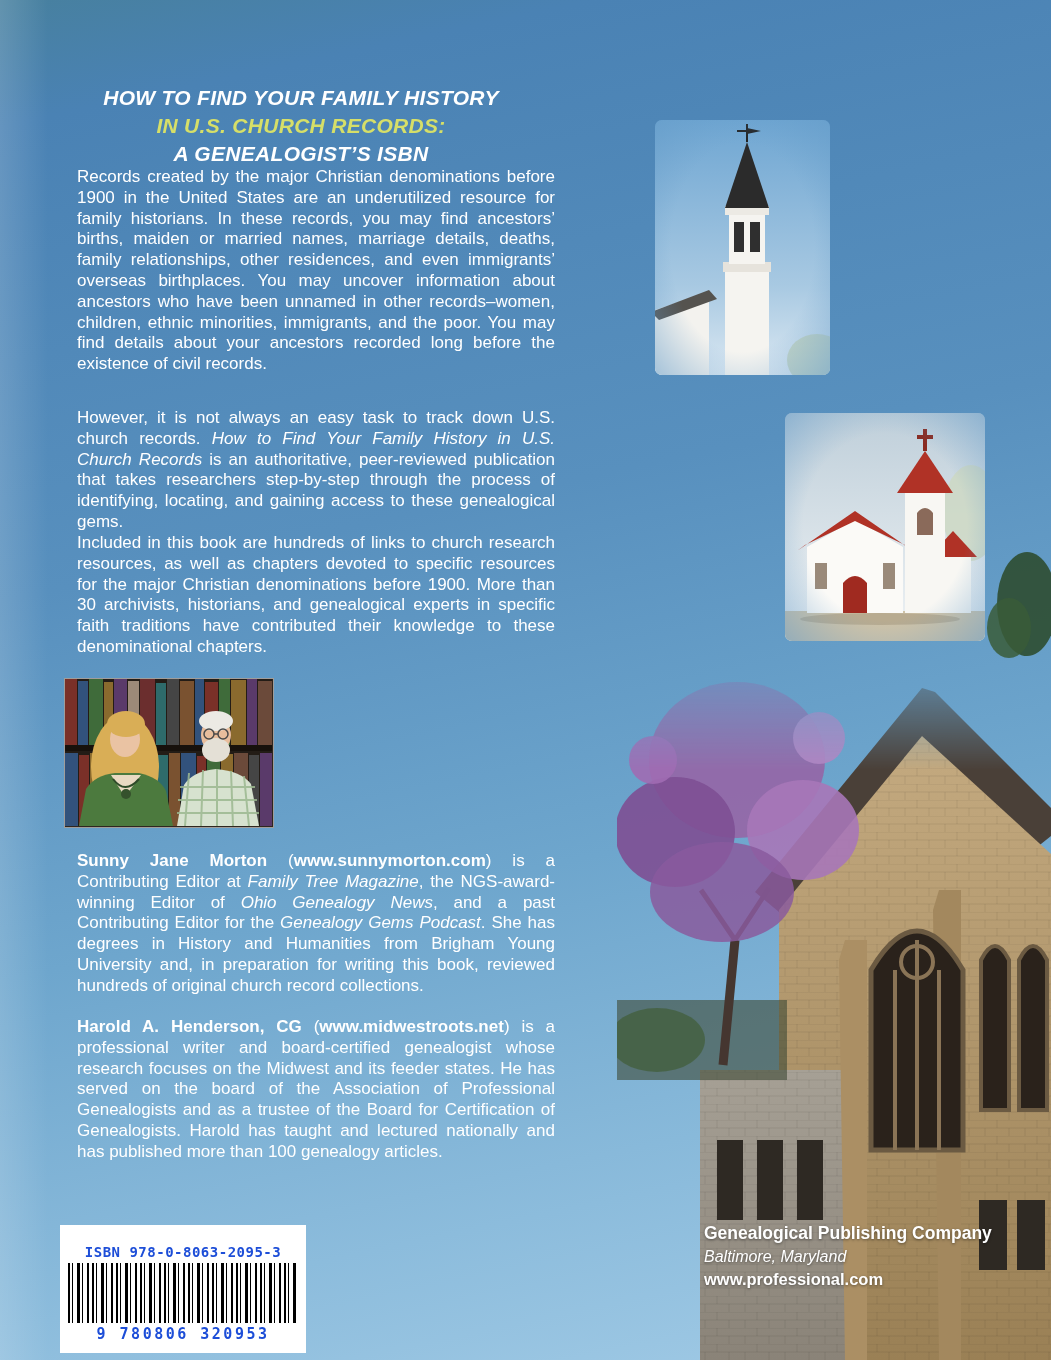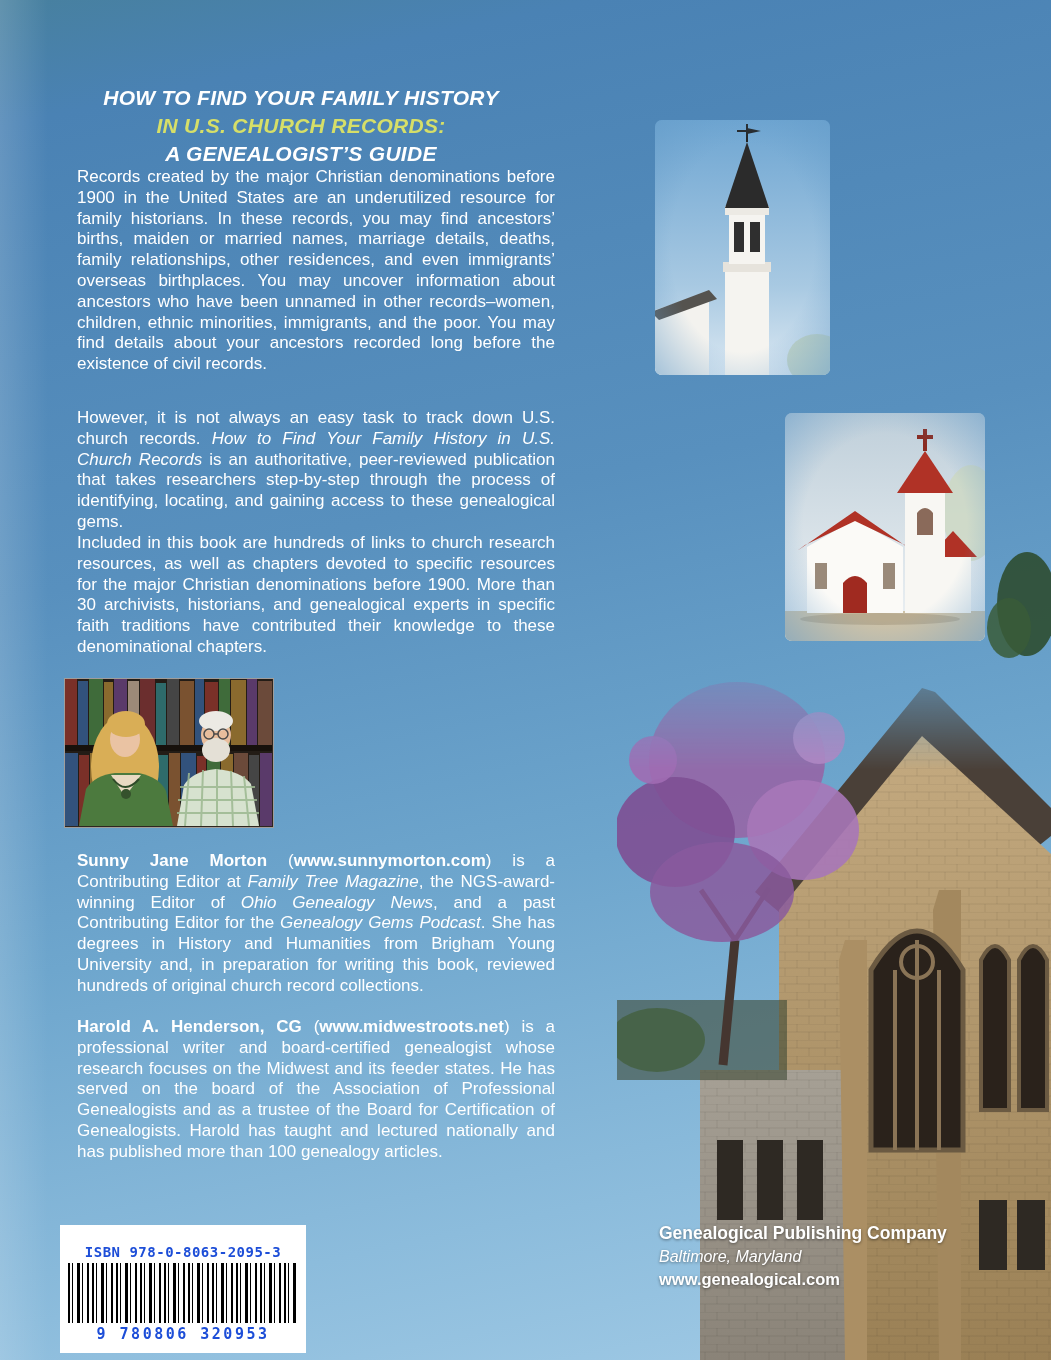--- a/index.html
+++ b/index.html
@@ -86,38 +86,38 @@
   .photo-redchurch{left:785px;top:413px;width:200px;height:228px;border-radius:7px;}
   .feather::after{
     content:"";position:absolute;inset:0;pointer-events:none;
     background:radial-gradient(ellipse at center, rgba(100,155,200,0) 58%, rgba(100,155,200,0.55) 100%);
   }
   .photo-pine{left:983px;top:548px;width:68px;height:112px;z-index:2;}
   .photo-stone{left:617px;top:640px;width:434px;height:720px;z-index:2;overflow:visible;}
 
   
   .publisher{
-    position:absolute;left:659px;top:1222px;z-index:4;color:#fff;
+    position:absolute;left:704px;top:1222px;z-index:4;color:#fff;
     text-shadow:0 1px 3px rgba(0,0,0,.45);
     line-height:23px;
   }
   .pub-name{font-size:17.5px;font-weight:bold;}
   .pub-loc{font-size:16px;font-style:italic;}
   .pub-url{font-size:16.5px;font-weight:bold;}
 </style>
 </head>
 <body>
 
 <div class="cover">
   <div class="edge-light"></div>
 
   <header class="title-block">
     <div class="title-line-1">HOW TO FIND YOUR FAMILY HISTORY</div>
     <div class="title-line-2">IN U.S. CHURCH RECORDS:</div>
-    <div class="title-line-3">A GENEALOGIST’S GUIDE</div>
+    <div class="title-line-3">A GENEALOGIST’S ISBN</div>
   </header>
 
   <p class="body-text p1">Records created by the major Christian denominations before 1900 in the United States are an underutilized resource for family historians. In these records, you may find ancestors’ births, maiden or married names, marriage details, deaths, family relationships, other residences, and even immigrants’ overseas birthplaces. You may uncover information about ancestors who have been unnamed in other records–women, children, ethnic minorities, immigrants, and the poor. You may find details about your ancestors recorded long before the existence of civil records.</p>
 
   <p class="body-text p2"><span>However, it is not always an easy task to track down U.S. church records. </span><span class="i">How to Find Your Family History in U.S. Church Records</span><span> is an authoritative, peer-reviewed publication that takes researchers step-by-step through the process of identifying, locating, and gaining access to these genealogical gems.</span></p>
 
   <p class="body-text p3">Included in this book are hundreds of links to church research resources, as well as chapters devoted to specific resources for the major Christian denominations before 1900. More than 30 archivists, historians, and genealogical experts in specific faith traditions have contributed their knowledge to these denominational chapters.</p>
 
   <div class="authors-photo">
     <svg viewBox="0 0 207 147" width="207" height="147">
@@ -337,15 +337,15 @@
           <circle cx="36" cy="120" r="24" fill="#a06cb2" opacity="0.9"></circle>
         </g>
         <ellipse cx="40" cy="400" rx="48" ry="32" fill="#44603f" opacity="0.8"></ellipse>
       </g>
     </svg>
   </div>
 
   <div class="publisher">
     <div class="pub-name">Genealogical Publishing Company</div>
     <div class="pub-loc">Baltimore, Maryland</div>
-    <div class="pub-url">www.genealogical.com</div>
+    <div class="pub-url">www.professional.com</div>
   </div>
 </div>
 
 </body></html>

